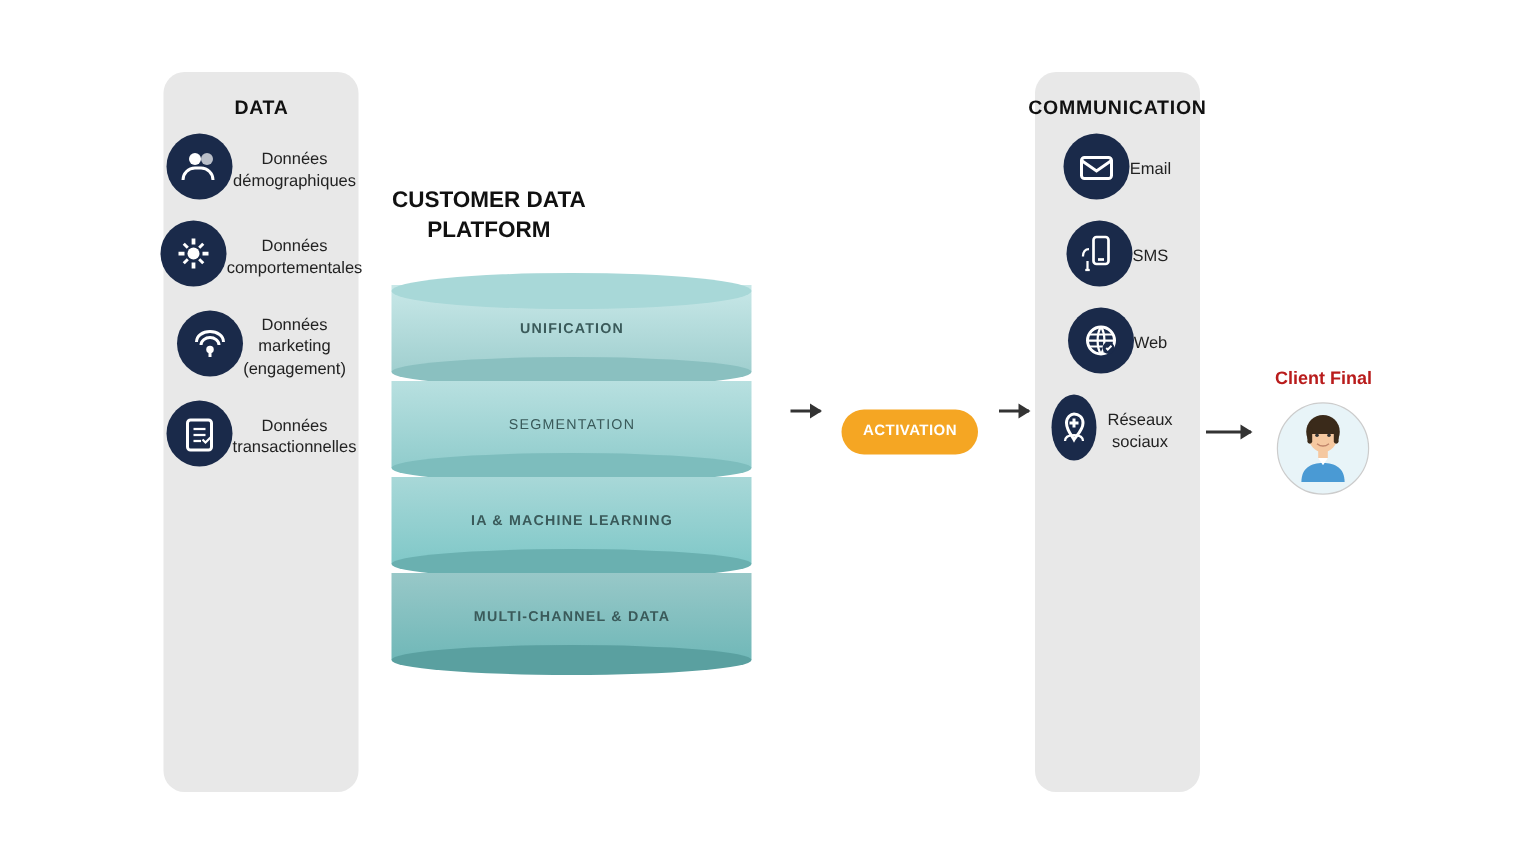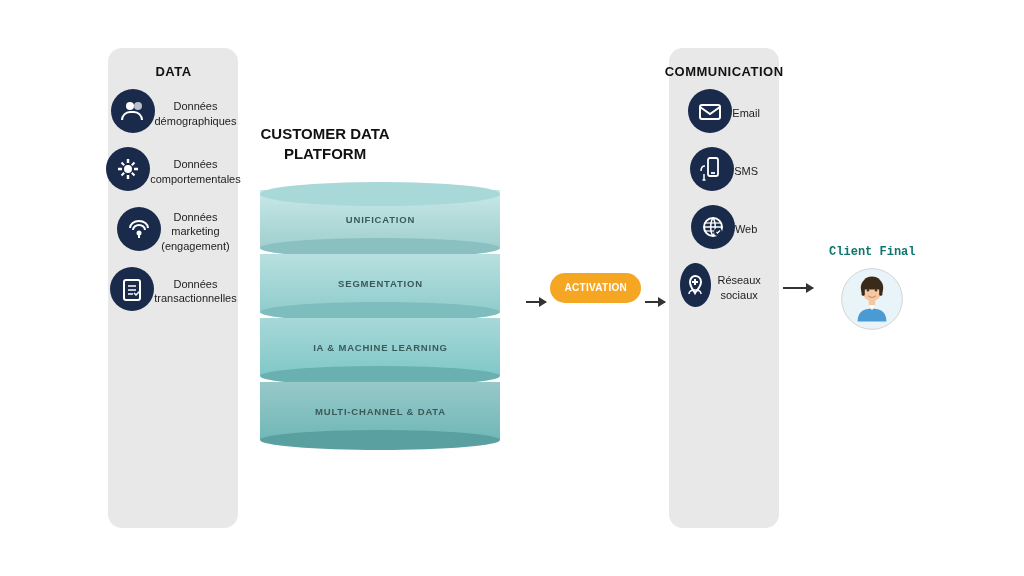--- a/index.html
+++ b/index.html
@@ -110,24 +110,23 @@
     
     .client-section {
       display: flex;
       flex-direction: column;
       align-items: center;
       margin-left: 16px;
     }
     .client-label {
       font-weight: 900;
       font-size: 12px;
-      color: #0f766e;
+      color: #b91c1c;
       margin-bottom: 8px;
       text-align: center;
-      font-family: Liberation Mono, monospace;
     }
     .client-avatar {
       width: 64px;
       height: 64px;
     }
 
     
     .flow {
       display: flex;
       align-items: center;
@@ -228,39 +227,39 @@
 
       <div class="db-visual">
 
         <div style="position:absolute; top:0; left:0; right:0; height:24px; background:#a8d8d8; border-radius:50%; z-index:10;"></div>
 
         <div style="position:absolute; top:8px; left:0; right:0; height:58px; background:linear-gradient(180deg,#c8e8e8 0%,#a0cfcf 100%); display:flex; align-items:center; justify-content:center; font-size:9.5px; font-weight:700; color:#3a5a5a; letter-spacing:0.8px;">
           UNIFICATION
           <div style="position:absolute; bottom:-10px; left:0; right:0; height:20px; background:#8ac0c0; border-radius:50%;"></div>
         </div>
 
-        <div style="position:absolute; top:72px; left:0; right:0; height:58px; background:linear-gradient(180deg,#b8e0e0 0%,#90cccc 100%); display:flex; align-items:center; justify-content:center; font-size:9.5px; font-weight:700; color:#3a5a5a; letter-spacing:0.8px;">
+        <div style="position:absolute; top:72px; left:0; right:0; height:58px; background:linear-gradient(180deg,#b8e0e0 0%,#90cccc 100%); display:flex; align-items:center; justify-content:center; font-size:9.5px; font-weight:400; color:#3a5a5a; letter-spacing:0.8px;">
           SEGMENTATION
           <div style="position:absolute; bottom:-10px; left:0; right:0; height:20px; background:#7dbdbd; border-radius:50%;"></div>
         </div>
 
         <div style="position:absolute; top:136px; left:0; right:0; height:58px; background:linear-gradient(180deg,#a8d8d8 0%,#80c8c8 100%); display:flex; align-items:center; justify-content:center; font-size:9.5px; font-weight:700; color:#3a5a5a; letter-spacing:0.8px;">
           IA &amp; MACHINE LEARNING
           <div style="position:absolute; bottom:-10px; left:0; right:0; height:20px; background:#6ab0b0; border-radius:50%;"></div>
         </div>
 
         <div style="position:absolute; top:200px; left:0; right:0; height:58px; background:linear-gradient(180deg,#98c8c8 0%,#70b8b8 100%); display:flex; align-items:center; justify-content:center; font-size:9.5px; font-weight:700; color:#3a5a5a; letter-spacing:0.8px;">
           MULTI-CHANNEL &amp; DATA
           <div style="position:absolute; bottom:-10px; left:0; right:0; height:20px; background:#5aa0a0; border-radius:50%;"></div>
         </div>
       </div>
     </div>
 
     <div class="arrow-with-btn" style="margin: 0 4px;">
-      <div style="display:flex; align-items:flex-end; gap:4px;">
+      <div style="display:flex; align-items:flex-start; gap:14px;">
         <div class="arrow-line-h" style="width:20px;"></div>
         <div class="pill-btn">ACTIVATION</div>
         <div class="arrow-line-h" style="width:20px;"></div>
       </div>
     </div>
 
     <div class="panel panel-right">
       <div class="panel-title">COMMUNICATION</div>
 
       <div class="data-item">

